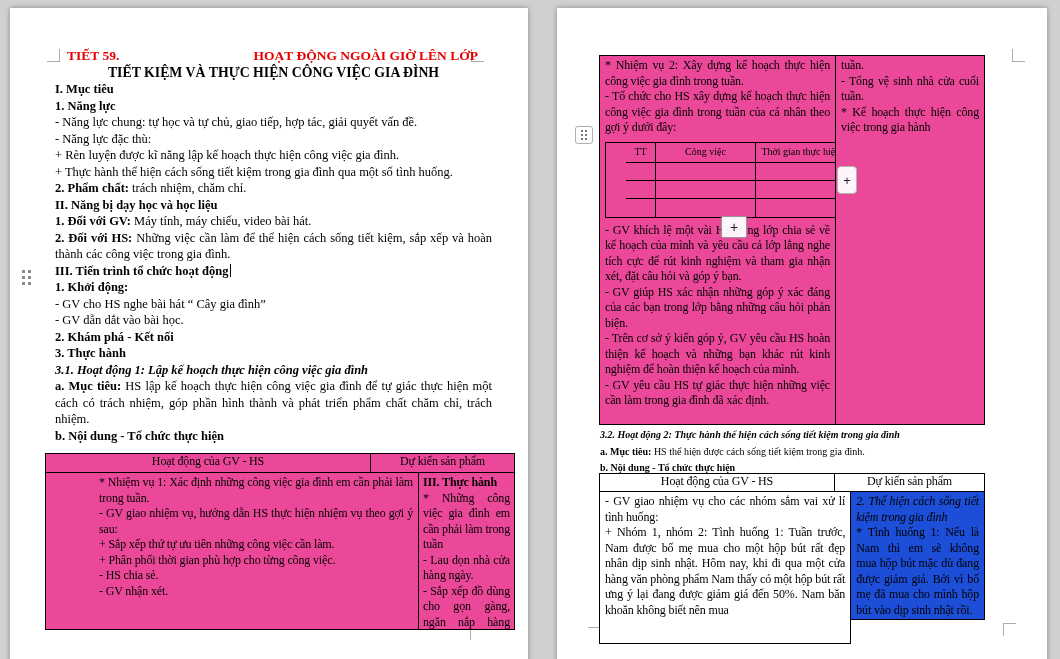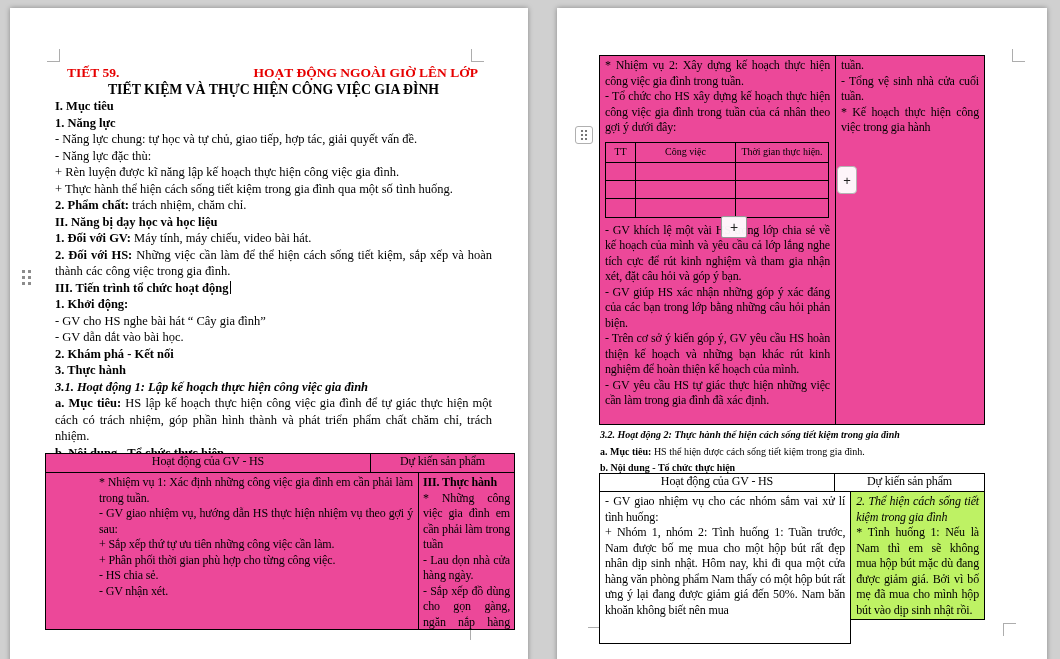--- a/index.html
+++ b/index.html
@@ -3,21 +3,21 @@
 <meta charset="utf-8">
 <style>
   html,body{margin:0;padding:0;}
   body{width:1060px;height:659px;background:#d0d0d0;overflow:hidden;position:relative;
        font-family:"Liberation Serif","DejaVu Serif",serif;color:#000;}
   .page{position:absolute;top:8px;background:#fff;box-shadow:0 0 5px rgba(0,0,0,.35);}
   #page1{left:10px;width:518px;height:700px;}
   #page2{left:557px;width:490px;height:700px;}
 
   
-  #p1content{position:absolute;left:45px;top:57px;width:437px;font-size:12.5px;line-height:16.5px;}
+  #p1content{position:absolute;left:45px;top:40px;width:437px;font-size:12.5px;line-height:16.5px;}
   .ln{min-height:16.5px;}
   .b{font-weight:bold;}
   .bi{font-weight:bold;font-style:italic;}
   .it{font-style:italic;}
   .j{text-align:justify;}
   .titleline{display:flex;justify-content:space-between;color:#e60000;font-weight:bold;
              font-size:13.5px;padding:0 14px 0 12px;}
   .subtitle{text-align:center;font-weight:bold;font-size:13.8px;}
   .caret{display:inline-block;width:1px;height:13px;background:#000;vertical-align:-2px;margin-left:2px;}
 
@@ -37,41 +37,41 @@
   #tbl1 .tbody .c1{padding:2px 5px;margin-left:48px;}
   #tbl1 .tbody .c2{padding:2px 4px;}
 
   
   #tblC{left:42px;top:47px;width:386px;height:370px;display:flex;}
   #tblC .cL{width:225px;padding:2px 5px;border-right:1px solid #000;overflow:hidden;}
   #tblC .cR{flex:1;padding:2px 5px;overflow:hidden;}
 
   
   .inner{display:grid;grid-template-columns:30px 100px 92px;width:222px;border:1px solid #000;
-         margin:6px 0 5px 0;font-size:10px;line-height:12px;text-align:center;letter-spacing:0;}
+         margin:6px 0 5px 0;font-size:10px;line-height:12px;text-align:center;letter-spacing:0;padding-left:20px;}
   .inner span{border-right:1px solid #000;border-bottom:1px solid #000;height:18px;box-sizing:border-box;
               display:flex;align-items:center;justify-content:center;}
   .inner span:nth-child(-n+3){height:20px;}
   .inner span:nth-child(3n){border-right:none;}
   .inner span:nth-child(n+10){border-bottom:none;}
 
   
   #p2content{position:absolute;left:43px;top:419px;width:405px;font-size:10px;line-height:16.5px;}
 
   
   #tbl2{position:absolute;left:42px;top:465px;width:386px;font-size:12px;line-height:15.5px;
         letter-spacing:-0.15px;}
   #tbl2 .thead2{display:flex;border:1px solid #000;height:19px;text-align:center;box-sizing:border-box;background:#fff;}
   #tbl2 .thead2 .c1{width:235px;border-right:1px solid #000;box-sizing:border-box;}
   #tbl2 .thead2 .c2{flex:1;}
   #tbl2 .tbody2{display:flex;align-items:flex-start;}
   #tbl2 .tbody2 .c1{width:284px;box-sizing:border-box;border-left:1px solid #000;border-right:1px solid #000;
                     border-bottom:1px solid #000;height:152px;padding:2px 5px;overflow:hidden;background:#fff;}
   #tbl2 .tbody2 .c2{width:150px;box-sizing:border-box;border-right:1px solid #000;border-bottom:1px solid #000;
-                    height:128px;padding:2px 5px;overflow:hidden;background:#bef264;}
+                    height:128px;padding:2px 5px;overflow:hidden;background:#1d4ed8;}
 
   
   .mark{position:absolute;width:12px;height:12px;}
   .mk-tl{border-right:1px solid #adadad;border-bottom:1px solid #adadad;}
   .mk-tr{border-left:1px solid #adadad;border-bottom:1px solid #adadad;}
   .mk-bl{border-right:1px solid #adadad;border-top:1px solid #adadad;}
   .mk-br{border-left:1px solid #adadad;border-top:1px solid #adadad;}
 
   
   .dots6{display:grid;grid-template-columns:repeat(2,3px);grid-auto-rows:3px;gap:3px;}

